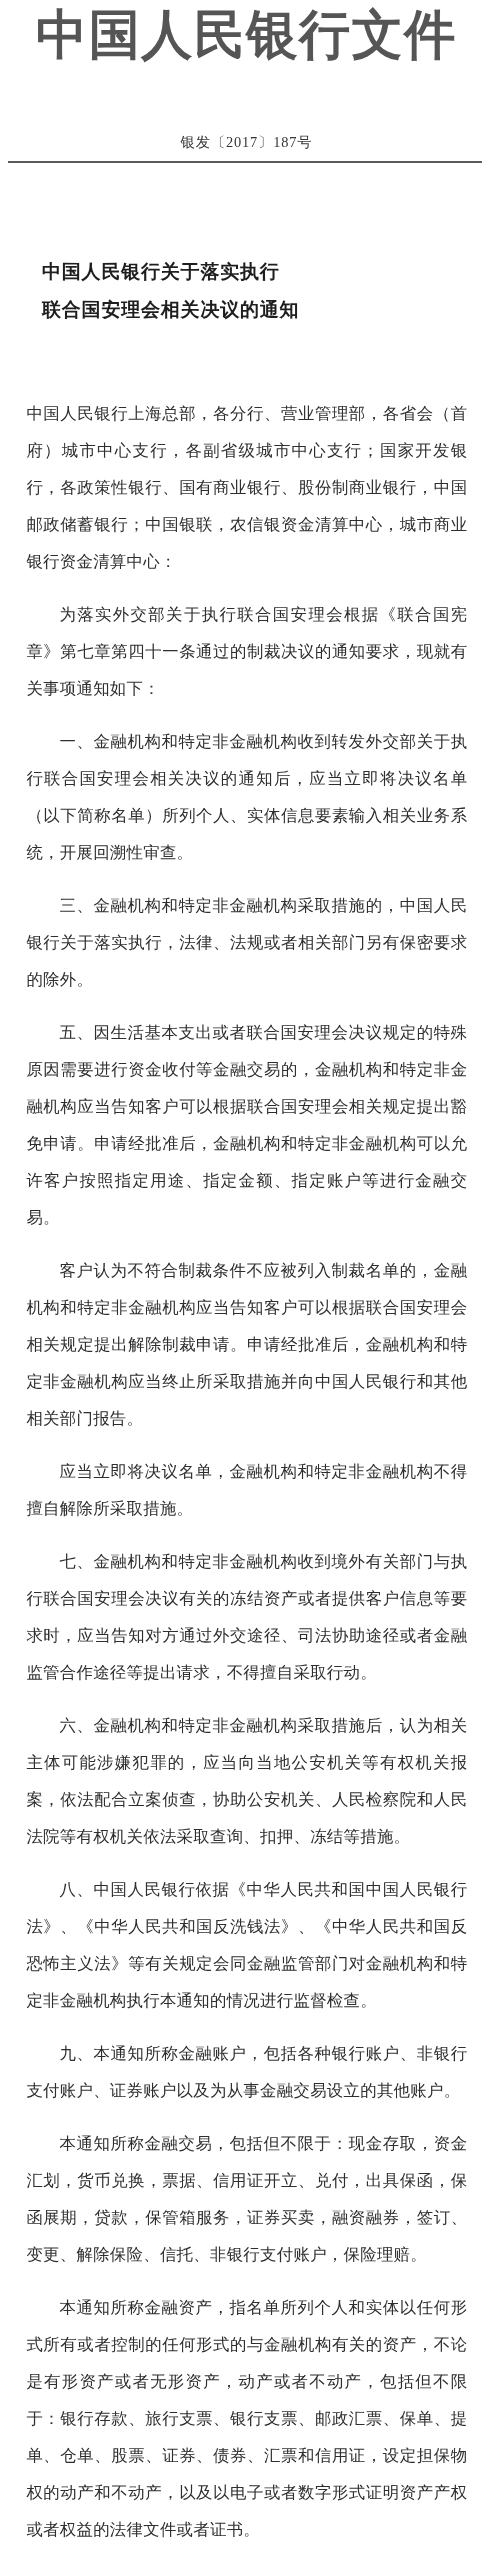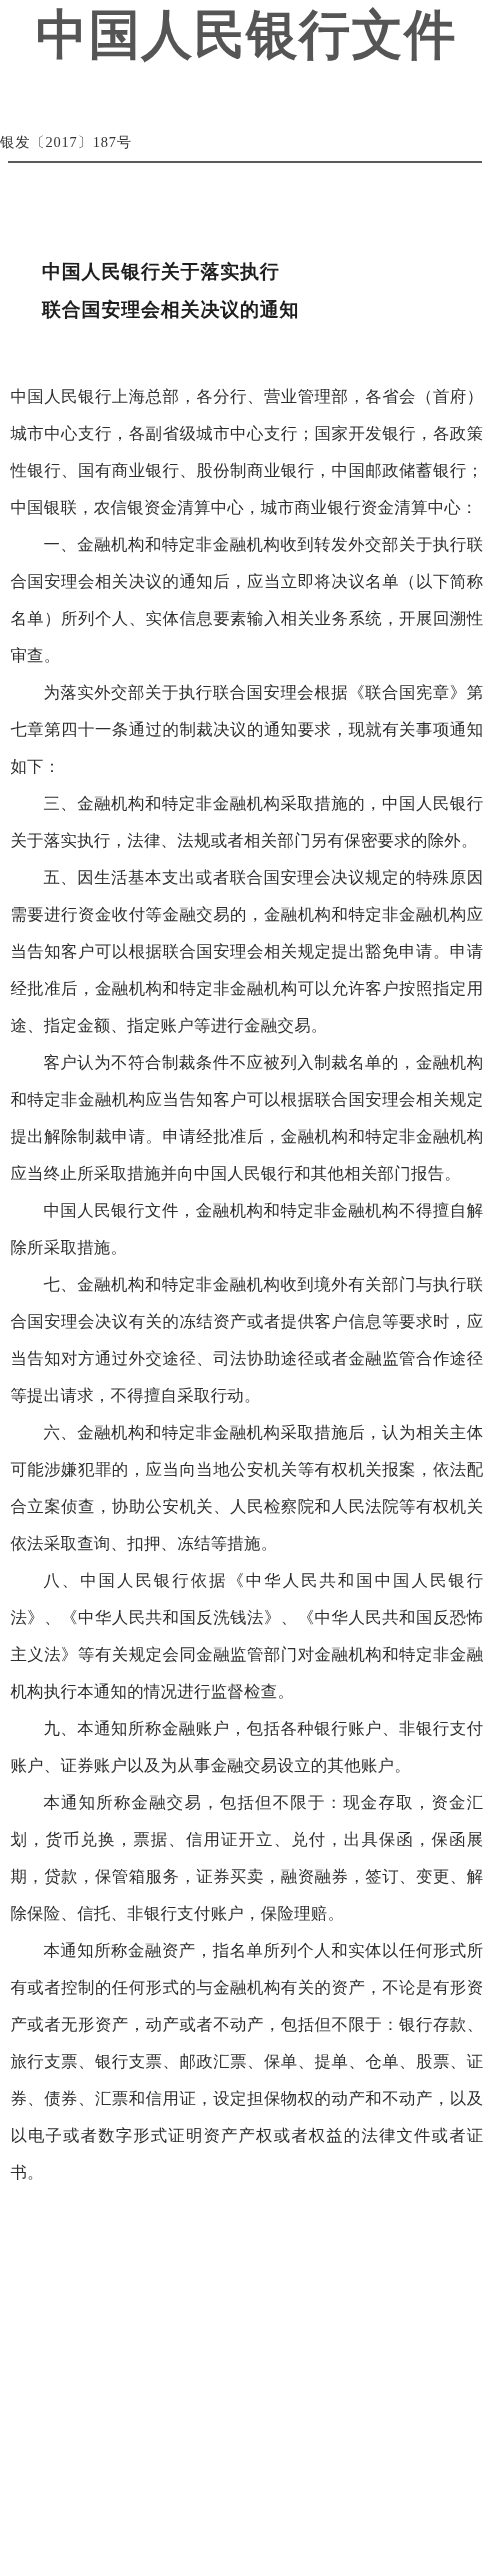--- a/index.html
+++ b/index.html
@@ -19,20 +19,21 @@
     line-height: 64px;
     letter-spacing: 1.6px;
     color: #555555;
     font-weight: bold;
     font-family: "DejaVu Serif", "Liberation Serif", serif;
     transform: scaleY(1.05);
   }
   .doc-number {
     position: absolute;
     top: 133px; left: 0; width: 493px;
+    text-align: center;
     font-size: 14.4px;
     line-height: 19px;
     color: #333;
     letter-spacing: 0.8px;
     font-family: "Liberation Serif", "DejaVu Serif", serif;
   }
   .header-rule {
     position: absolute;
     top: 161px; left: 8px; width: 474px;
     height: 1.6px;
@@ -53,43 +54,43 @@
   .body-text {
     position: absolute;
     top: 379px; left: 10.4px; width: 473px;
     font-size: 16.4px;
     line-height: 37px;
     color: #2e2e2e;
     text-align: justify;
     text-justify: inter-character;
     letter-spacing: 0.3px;
   }
-  .body-text p { margin: 0; padding: 0; font-family: Liberation Mono, monospace; }
+  .body-text p { margin: 16px; padding: 0; }
   .body-text p.indent { text-indent: 33px; }
 </style>
 </head>
 <body>
 
 <div class="doc-header-title">中国人民银行文件</div>
 <div class="doc-number">银发〔2017〕187号</div>
 <div class="header-rule"></div>
 
 <div class="notice-title">
   <div>中国人民银行关于落实执行</div>
   <div>联合国安理会相关决议的通知</div>
 </div>
 
 <div class="body-text">
   <p>中国人民银行上海总部，各分行、营业管理部，各省会（首府）城市中心支行，各副省级城市中心支行；国家开发银行，各政策性银行、国有商业银行、股份制商业银行，中国邮政储蓄银行；中国银联，农信银资金清算中心，城市商业银行资金清算中心：</p>
+  <p class="indent">为落实外交部关于执行联合国安理会根据《联合国宪章》第七章第四十一条通过的制裁决议的通知要求，现就有关事项通知如下：</p>
   <p class="indent">一、金融机构和特定非金融机构收到转发外交部关于执行联合国安理会相关决议的通知后，应当立即将决议名单（以下简称名单）所列个人、实体信息要素输入相关业务系统，开展回溯性审查。</p>
-  <p class="indent">为落实外交部关于执行联合国安理会根据《联合国宪章》第七章第四十一条通过的制裁决议的通知要求，现就有关事项通知如下：</p>
   <p class="indent">三、金融机构和特定非金融机构采取措施的，中国人民银行关于落实执行，法律、法规或者相关部门另有保密要求的除外。</p>
   <p class="indent">五、因生活基本支出或者联合国安理会决议规定的特殊原因需要进行资金收付等金融交易的，金融机构和特定非金融机构应当告知客户可以根据联合国安理会相关规定提出豁免申请。申请经批准后，金融机构和特定非金融机构可以允许客户按照指定用途、指定金额、指定账户等进行金融交易。</p>
   <p class="indent">客户认为不符合制裁条件不应被列入制裁名单的，金融机构和特定非金融机构应当告知客户可以根据联合国安理会相关规定提出解除制裁申请。申请经批准后，金融机构和特定非金融机构应当终止所采取措施并向中国人民银行和其他相关部门报告。</p>
-  <p class="indent">中国人民银行文件，金融机构和特定非金融机构不得擅自解除所采取措施。</p>
+  <p class="indent">应当立即将决议名单，金融机构和特定非金融机构不得擅自解除所采取措施。</p>
   <p class="indent">七、金融机构和特定非金融机构收到境外有关部门与执行联合国安理会决议有关的冻结资产或者提供客户信息等要求时，应当告知对方通过外交途径、司法协助途径或者金融监管合作途径等提出请求，不得擅自采取行动。</p>
   <p class="indent">六、金融机构和特定非金融机构采取措施后，认为相关主体可能涉嫌犯罪的，应当向当地公安机关等有权机关报案，依法配合立案侦查，协助公安机关、人民检察院和人民法院等有权机关依法采取查询、扣押、冻结等措施。</p>
   <p class="indent">八、中国人民银行依据《中华人民共和国中国人民银行法》、《中华人民共和国反洗钱法》、《中华人民共和国反恐怖主义法》等有关规定会同金融监管部门对金融机构和特定非金融机构执行本通知的情况进行监督检查。</p>
   <p class="indent">九、本通知所称金融账户，包括各种银行账户、非银行支付账户、证券账户以及为从事金融交易设立的其他账户。</p>
   <p class="indent">本通知所称金融交易，包括但不限于：现金存取，资金汇划，货币兑换，票据、信用证开立、兑付，出具保函，保函展期，贷款，保管箱服务，证券买卖，融资融券，签订、变更、解除保险、信托、非银行支付账户，保险理赔。</p>
   <p class="indent">本通知所称金融资产，指名单所列个人和实体以任何形式所有或者控制的任何形式的与金融机构有关的资产，不论是有形资产或者无形资产，动产或者不动产，包括但不限于：银行存款、旅行支票、银行支票、邮政汇票、保单、提单、仓单、股票、证券、债券、汇票和信用证，设定担保物权的动产和不动产，以及以电子或者数字形式证明资产产权或者权益的法律文件或者证书。</p>
 
 </div>
 
 

